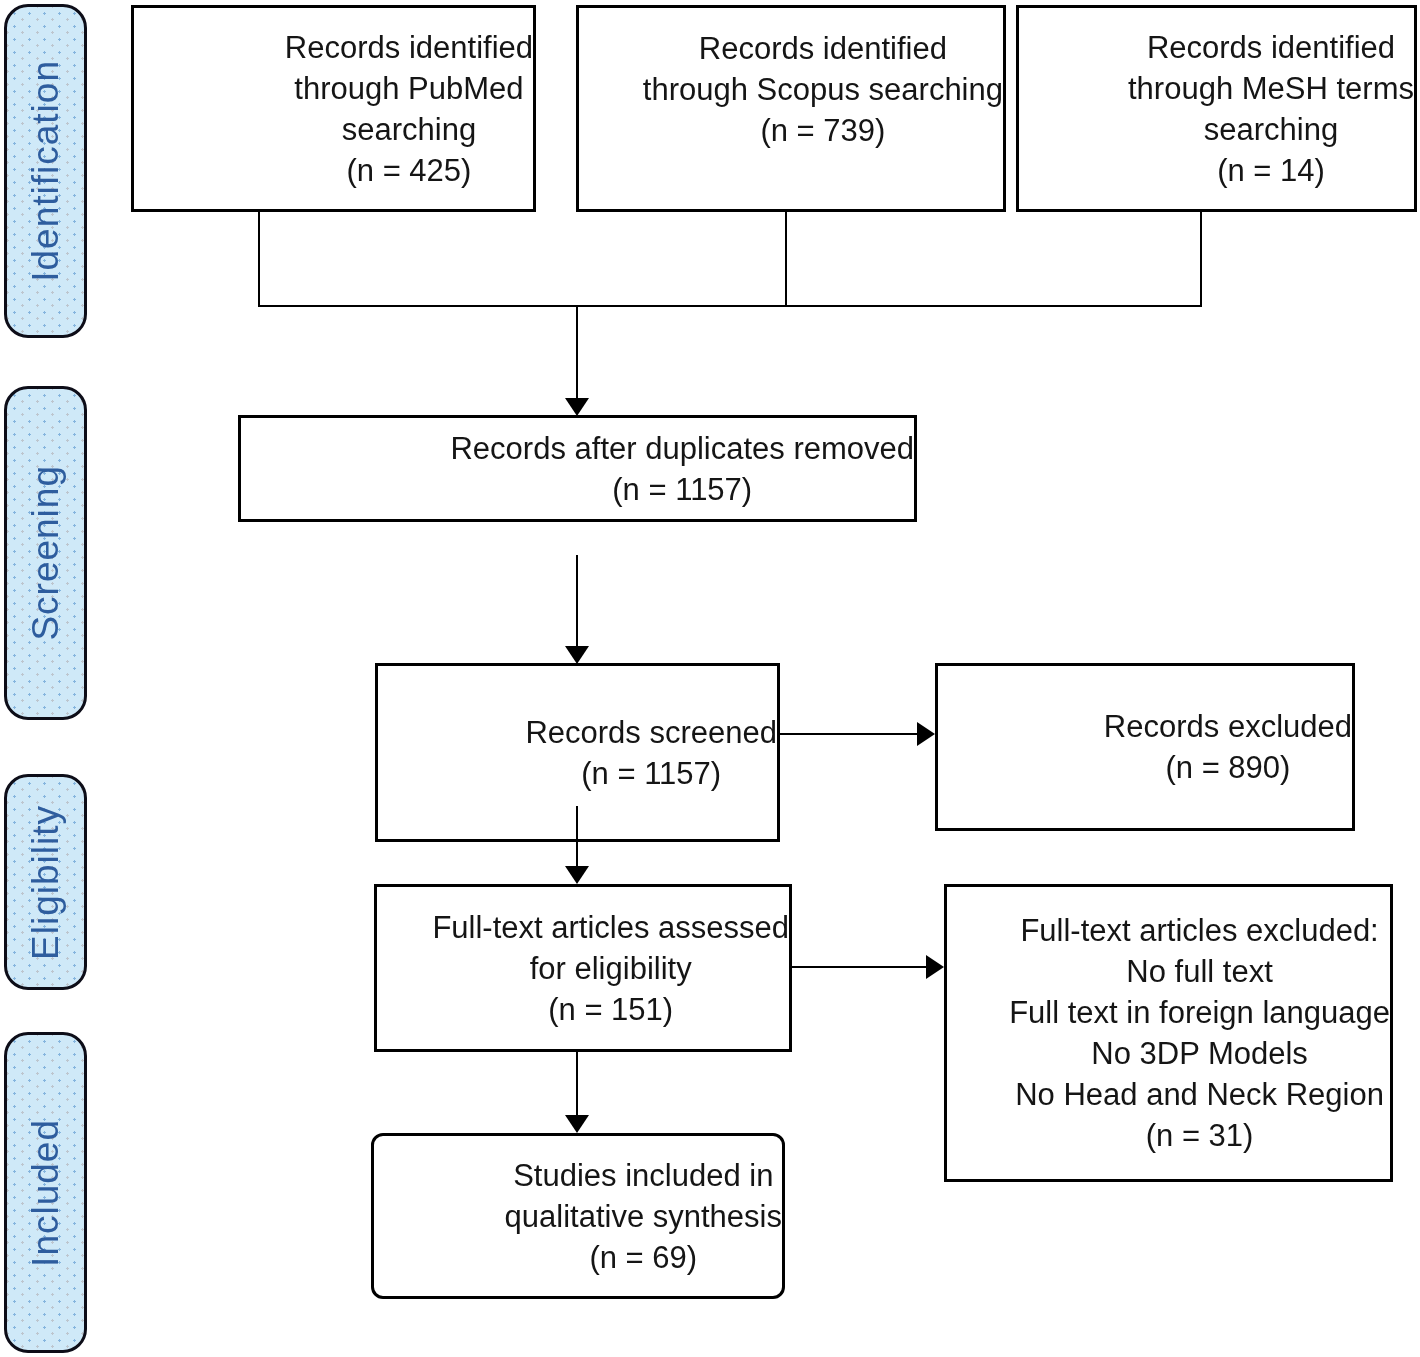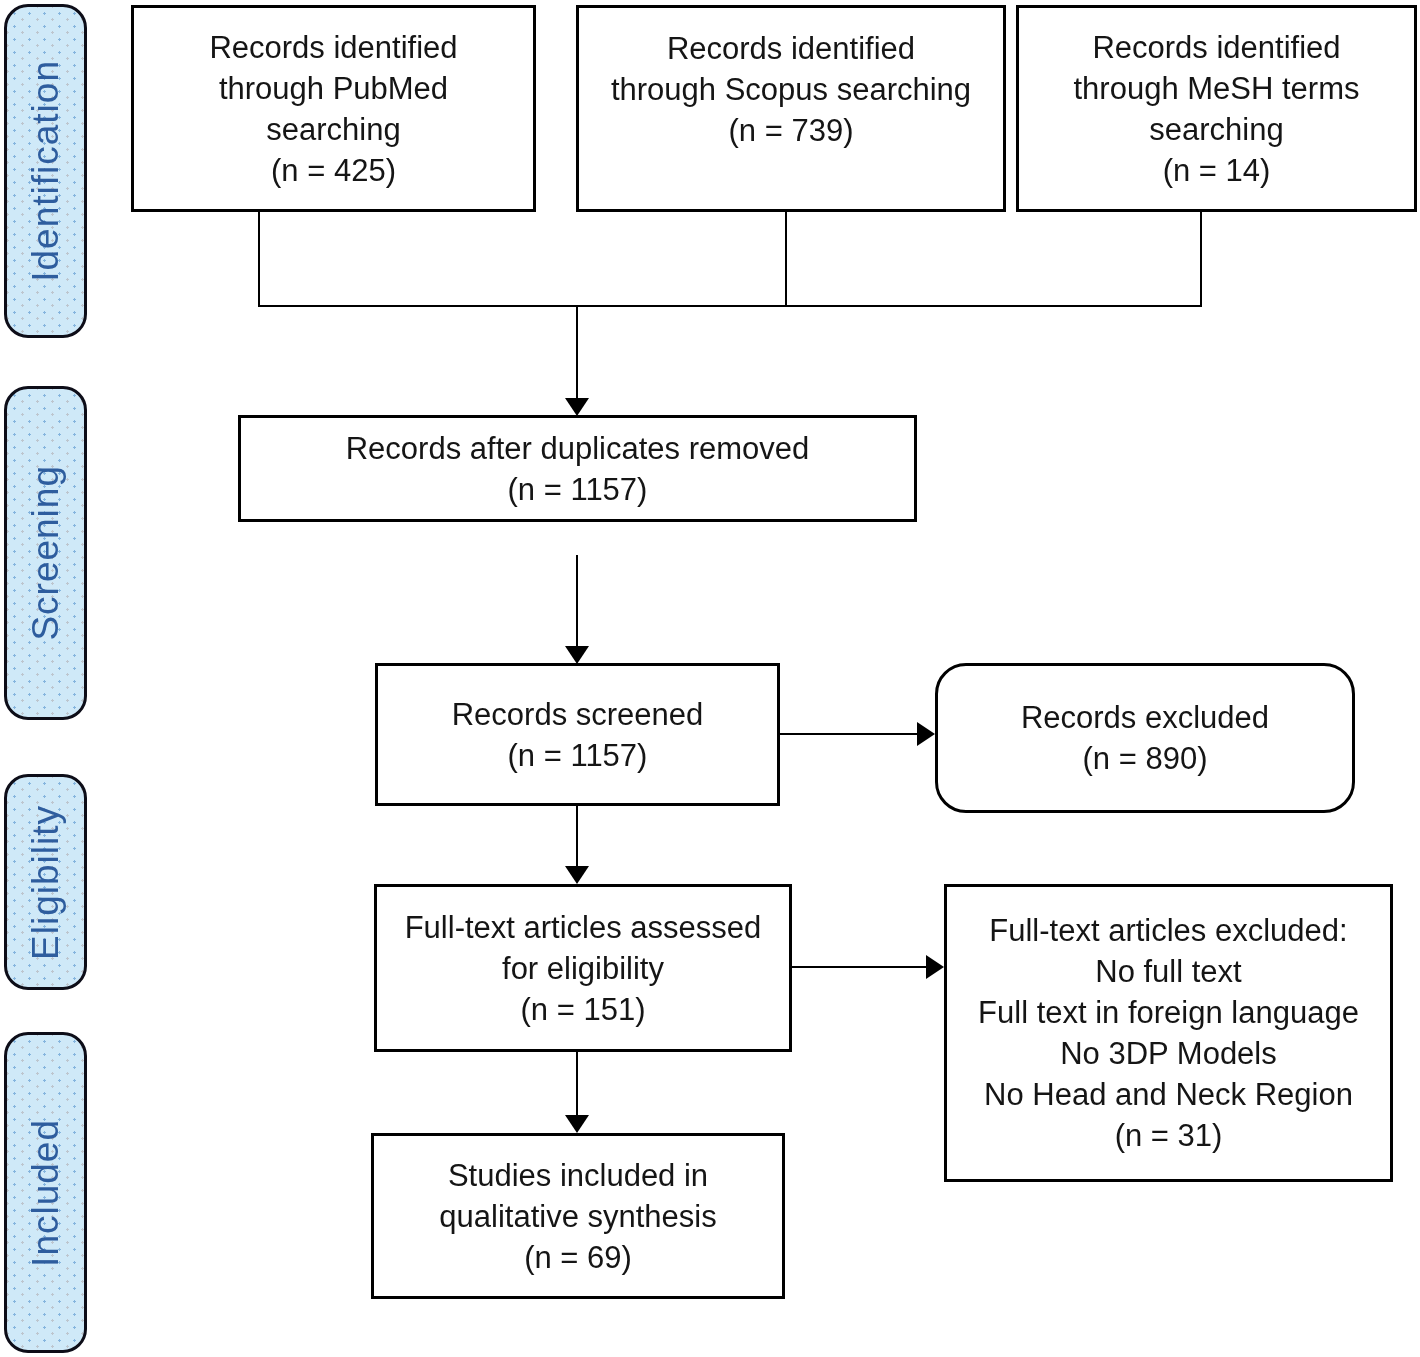--- a/index.html
+++ b/index.html
@@ -39,21 +39,21 @@
   }
 
   
   .fbox {
     position: absolute;
     box-sizing: border-box;
     border: 3px solid var(--box-border, #000000);
     background: #ffffff;
     display: flex;
     align-items: center;
-    justify-content: center;
+    justify-content: flex-end;
     text-align: center;
   }
   .fbox .btxt {
     white-space: pre-line;
     font-size: 31px;
     line-height: 41px;
     color: #151515;
   }
 
   
@@ -120,25 +120,25 @@
   <div class="ah-down" style="left:565px; top:398px;"></div>
 
   <div class="fbox" style="left:238px; top:415px; width:679px; height:107px;">
     <div class="btxt">Records after duplicates removed
 (n = 1157)</div>
   </div>
 
   <div class="vline" style="left:576px; top:555px; height:93px;"></div>
   <div class="ah-down" style="left:565px; top:646px;"></div>
 
-  <div class="fbox" style="left:375px; top:663px; width:405px; height:143px;">
+  <div class="fbox" style="left:375px; top:663px; width:405px; height:179px;">
     <div class="btxt">Records screened
 (n = 1157)</div>
   </div>
-  <div class="fbox" style="left:935px; top:663px; width:420px; height:150px;border-radius:31px;">
+  <div class="fbox" style="left:935px; top:663px; width:420px; height:168px;">
     <div class="btxt">Records excluded
 (n = 890)</div>
   </div>
 
   <div class="hline" style="left:780px; top:733px; width:138px;"></div>
   <div class="ah-right" style="left:917px; top:722px;"></div>
 
   <div class="vline" style="left:576px; top:806px; height:63px;"></div>
   <div class="ah-down" style="left:565px; top:866px;"></div>
 
@@ -155,19 +155,19 @@
 No Head and Neck Region
 (n = 31)</div>
   </div>
 
   <div class="hline" style="left:792px; top:966px; width:135px;"></div>
   <div class="ah-right" style="left:926px; top:955px;"></div>
 
   <div class="vline" style="left:576px; top:1052px; height:65px;"></div>
   <div class="ah-down" style="left:565px; top:1115px;"></div>
 
-  <div class="fbox" style="left:371px; top:1133px; width:414px; height:166px;">
+  <div class="fbox" style="left:371px; top:1133px; width:414px; height:166px;border-radius:12px;">
     <div class="btxt">Studies included in
 qualitative synthesis
 (n = 69)</div>
   </div>
 
 </div>
 
 </body></html>

